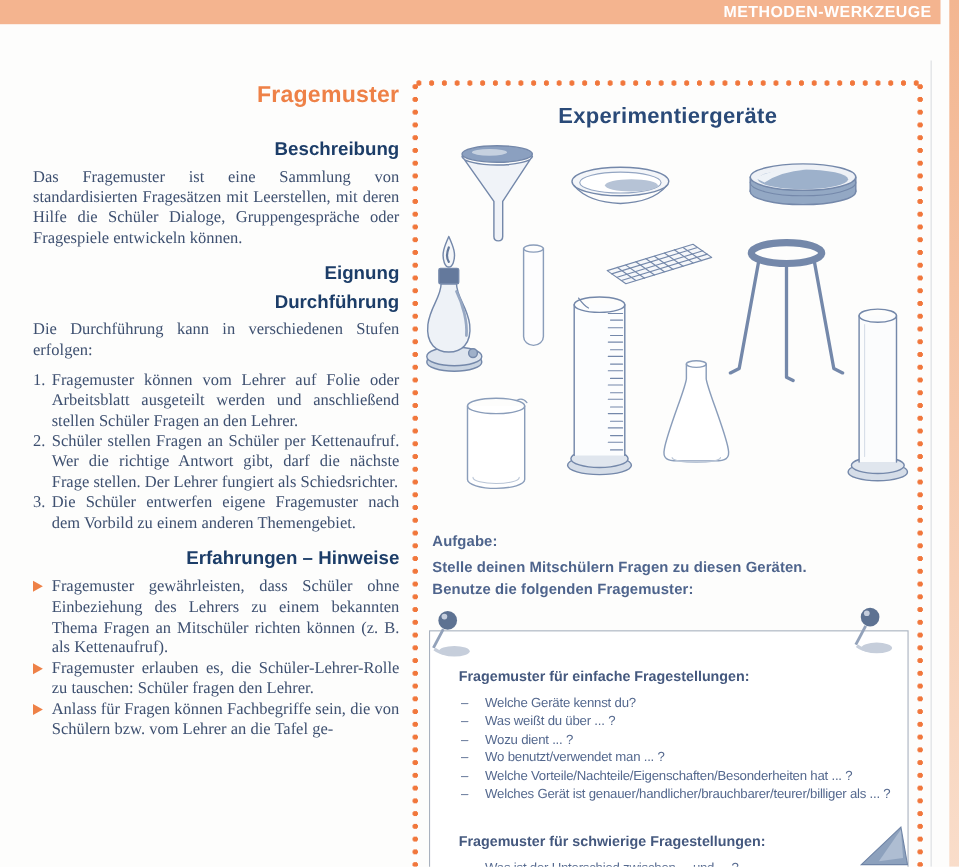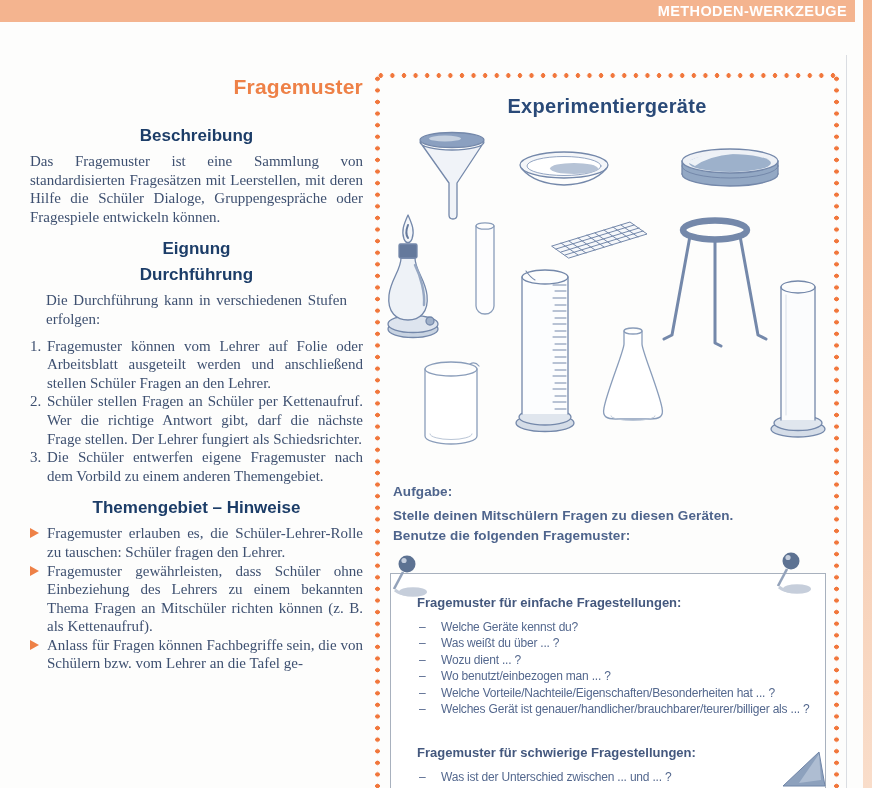--- a/index.html
+++ b/index.html
@@ -37,24 +37,24 @@
     font-size:15px; line-height:18.6px; text-align:justify;
   }
   .article h1 {
     font-family:"Liberation Sans",sans-serif;
     color:#ee8147; font-size:21px; line-height:24px;
     margin:5px 0 27px; text-align:right; letter-spacing:.2px;
   }
   .article h2 {
     font-family:"Liberation Sans",sans-serif;
     color:#1c3d68; font-size:17px; line-height:20px;
-    margin:0 0 6px; text-align:center;
+    margin:0 0 6px; text-align:right;
   }
   .article p { margin:0 0 13px; }
-  .article p.intro { margin:0 16px 8px; }
+  .article p.intro { margin:0 0 8px; }
   ol.steps { list-style:none; margin:0 0 13px; padding:0; }
   ol.steps li { position:relative; padding-left:17px; }
   ol.steps .num { position:absolute; left:0; top:0; }
   ul.hints { list-style:none; margin:0; padding:0; }
   ul.hints li { position:relative; padding-left:17px; }
   .tri {
     position:absolute; left:0; top:4px; width:0; height:0;
     border-left:9px solid #ee8147;
     border-top:5.5px solid transparent;
     border-bottom:5.5px solid transparent;
@@ -90,21 +90,21 @@
     font-size:13.5px; color:#4e648c; letter-spacing:.1px;
   }
 
   .pin { position:absolute; width:48px; height:54px; }
   .note {
     position:absolute; left:15px; top:500px; width:436px; height:240px;
     background:#ffffff; border:1px solid #a8b1be; box-sizing:border-box;
     padding:21px 10px 0 26px;
   }
   .note h3 {
-    margin:0 0 9px; font-size:13px; line-height:15px;
+    margin:12px 0 9px; font-size:13px; line-height:15px;
     color:#44587e; font-weight:bold;
   }
   .note h3.hard { margin:28px 0 9px; }
   .note .q {
     position:relative; padding-left:24px; line-height:16.4px;
     font-size:12px; color:#54688e; letter-spacing:-.2px; white-space:nowrap;
   }
   .note .q .dash { position:absolute; left:2px; }
   .curl { position:absolute; left:400px; top:677px; }
 </style>
@@ -135,29 +135,29 @@
     <li>
       <span class="num">2.</span>
       <span>Schüler stellen Fragen an Schüler per Kettenaufruf. Wer die richtige Antwort gibt, darf die nächste Frage stellen. Der Lehrer fungiert als Schiedsrichter.</span>
     </li>
     <li>
       <span class="num">3.</span>
       <span>Die Schüler entwerfen eigene Fragemuster nach dem Vorbild zu einem anderen Themengebiet.</span>
     </li>
   </ol>
 
-  <h2>Themengebiet – Hinweise</h2>
+  <h2>Erfahrungen – Hinweise</h2>
   <ul class="hints">
+    <li>
+      <span class="tri"></span>
+      <span>Fragemuster gewährleisten, dass Schüler ohne Einbeziehung des Lehrers zu einem bekannten Thema Fragen an Mitschüler richten können (z. B. als Kettenaufruf).</span>
+    </li>
     <li>
       <span class="tri"></span>
       <span>Fragemuster erlauben es, die Schüler-Lehrer-Rolle zu tauschen: Schüler fragen den Lehrer.</span>
-    </li>
-    <li>
-      <span class="tri"></span>
-      <span>Fragemuster gewährleisten, dass Schüler ohne Einbeziehung des Lehrers zu einem bekannten Thema Fragen an Mitschüler richten können (z. B. als Kettenaufruf).</span>
     </li>
     <li>
       <span class="tri"></span>
       <span>Anlass für Fragen können Fachbegriffe sein, die von Schülern bzw. vom Lehrer an die Tafel ge-</span>
     </li>
   </ul>
 </div>
 
 <div class="panel">
   <div class="dots top"></div>
@@ -266,21 +266,21 @@
     <div class="q">
       <span class="dash">–</span>
       <span>Was weißt du über ... ?</span>
     </div>
     <div class="q">
       <span class="dash">–</span>
       <span>Wozu dient ... ?</span>
     </div>
     <div class="q">
       <span class="dash">–</span>
-      <span>Wo benutzt/einbezogen man ... ?</span>
+      <span>Wo benutzt/verwendet man ... ?</span>
     </div>
     <div class="q">
       <span class="dash">–</span>
       <span>Welche Vorteile/Nachteile/Eigenschaften/Besonderheiten hat ... ?</span>
     </div>
     <div class="q">
       <span class="dash">–</span>
       <span>Welches Gerät ist genauer/handlicher/brauchbarer/teurer/billiger als ... ?</span>
     </div>
 

